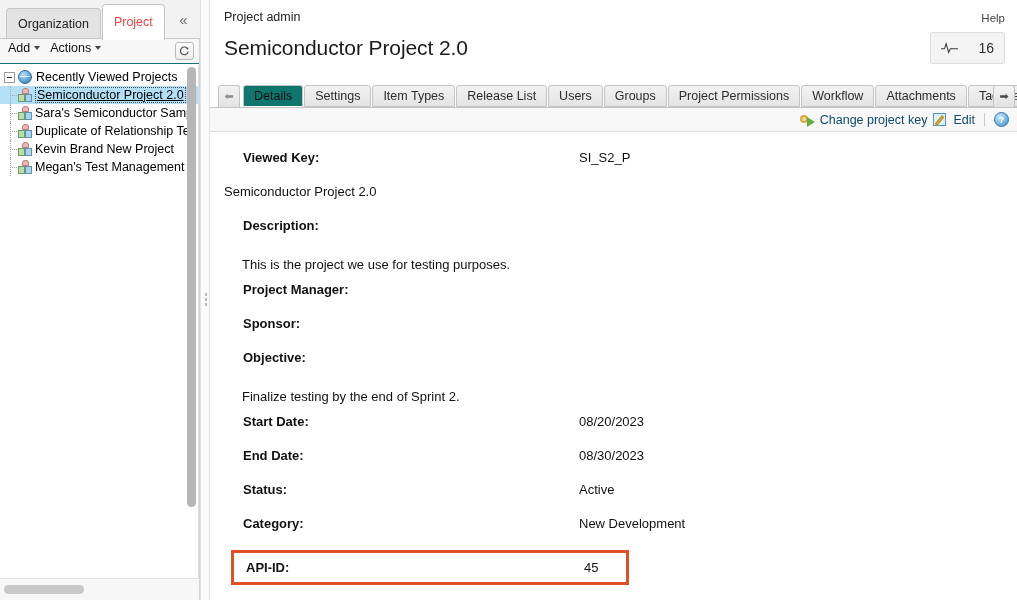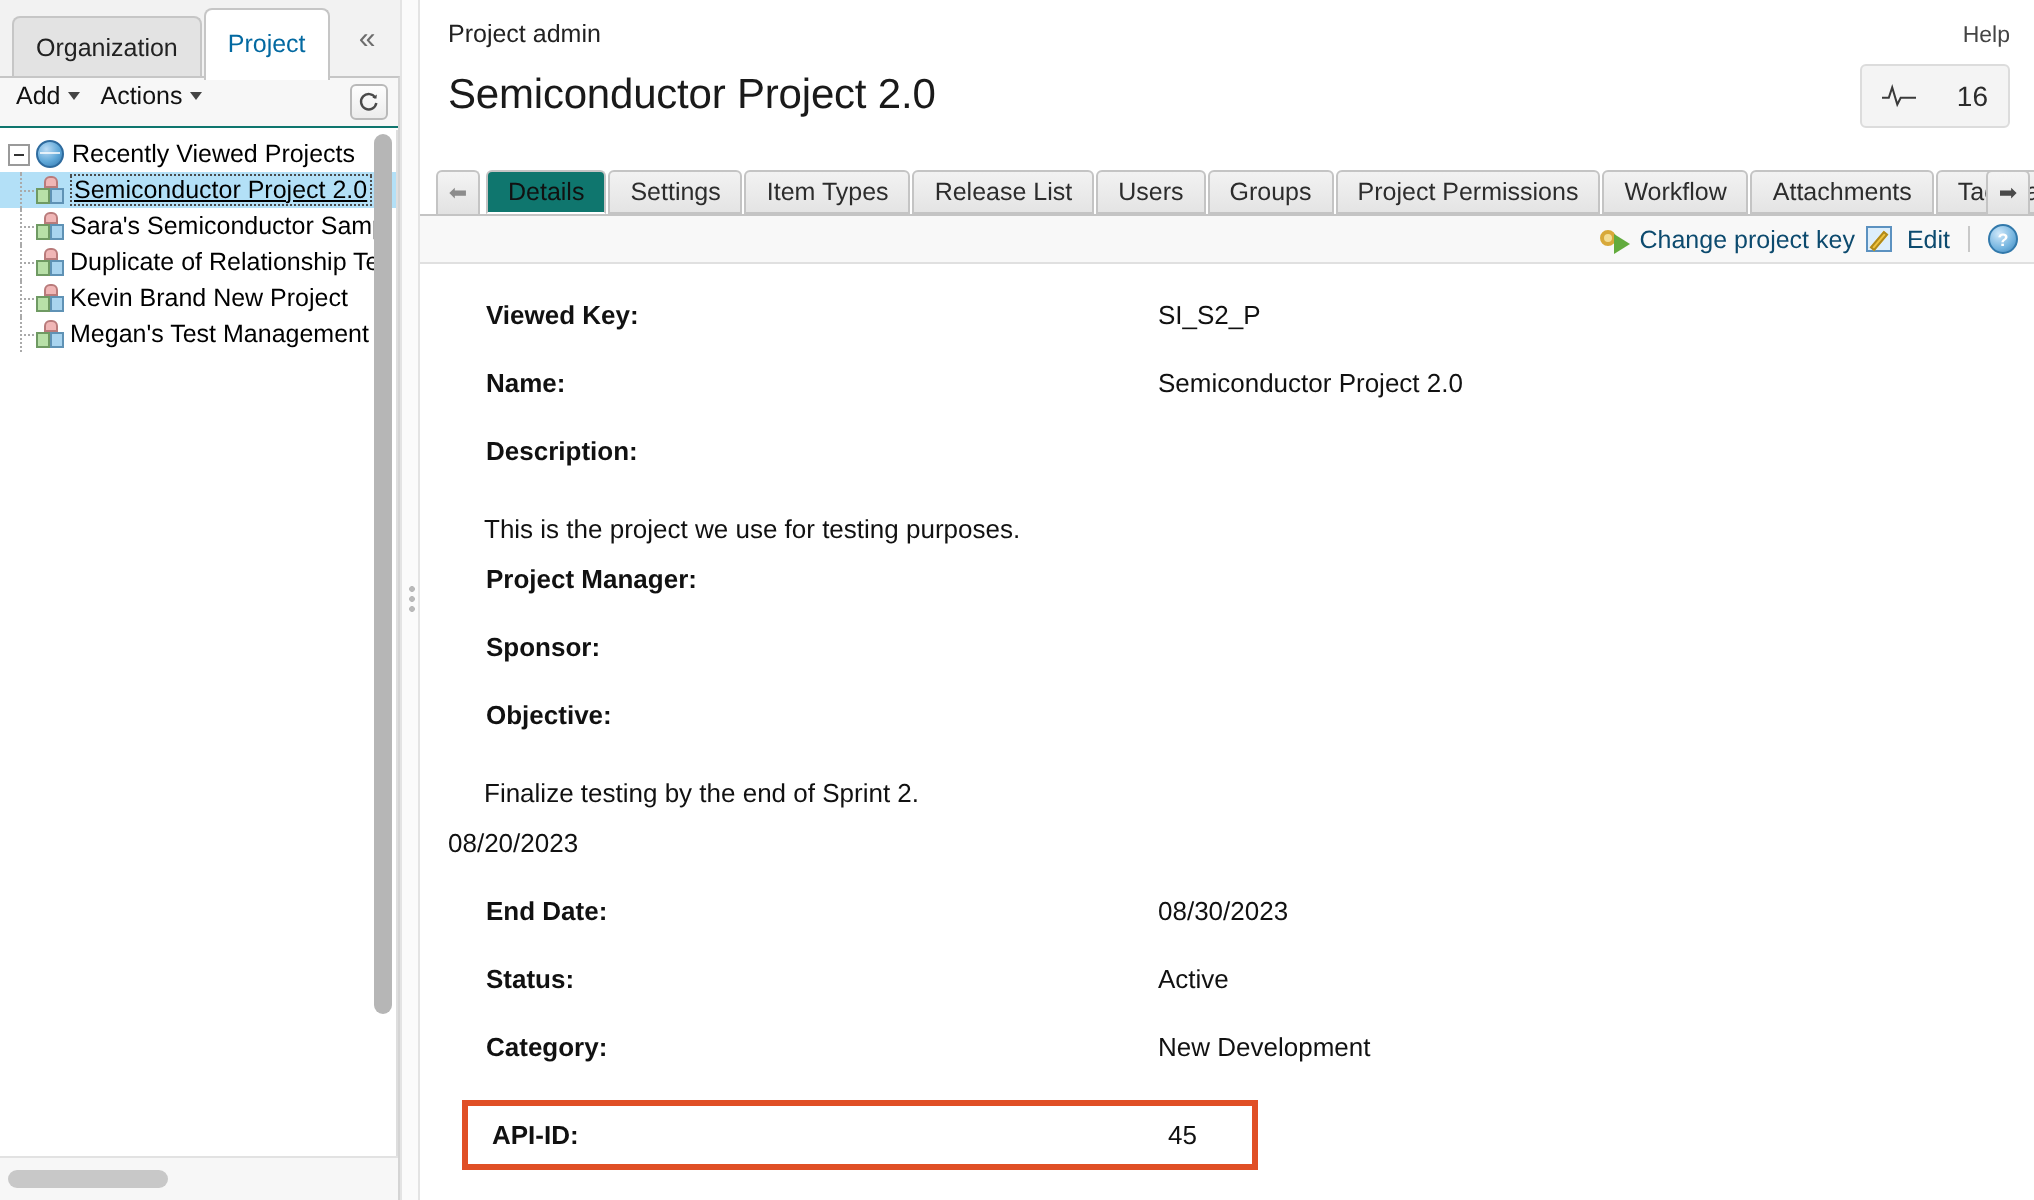--- a/index.html
+++ b/index.html
@@ -40,21 +40,21 @@
     border: 1px solid #c6c6c6;
     border-bottom: none;
     border-radius: 4px 4px 0 0;
     margin-right: 1px;
     cursor: default;
     white-space: nowrap;
   }
   .ltab.active {
     background: #ffffff;
     border-color: #c6c6c6;
-    color: #0369a1;
+    color: #ef4444;
     position: relative;
     z-index: 3;
     height: 36px;
     line-height: 35px;
   }
   #collapse-btn {
     position: absolute;
     right: 6px; top: 8px;
     width: 22px; height: 22px;
     display: flex; align-items: center; justify-content: center;
@@ -639,21 +639,20 @@
     </div>
 
     <div id="details-pane">
 
       <div class="field-row">
         <span class="field-label">Viewed Key:</span>
         <span class="field-value">SI_S2_P</span>
       </div>
 
       <div class="field-row">
-        <span class="field-label">Name:</span>
         <span class="field-value">Semiconductor Project 2.0</span>
       </div>
 
       <div class="field-row">
         <span class="field-label">Description:</span>
         <span class="field-value"></span>
       </div>
 
       <div class="free-text">This is the project we use for testing purposes.</div>
 
@@ -668,20 +667,21 @@
       </div>
 
       <div class="field-row">
         <span class="field-label">Objective:</span>
         <span class="field-value"></span>
       </div>
 
       <div class="free-text">Finalize testing by the end of Sprint 2.</div>
 
       <div class="field-row">
+        <span class="field-label">Start Date:</span>
         <span class="field-value">08/20/2023</span>
       </div>
 
       <div class="field-row">
         <span class="field-label">End Date:</span>
         <span class="field-value">08/30/2023</span>
       </div>
 
       <div class="field-row">
         <span class="field-label">Status:</span>

